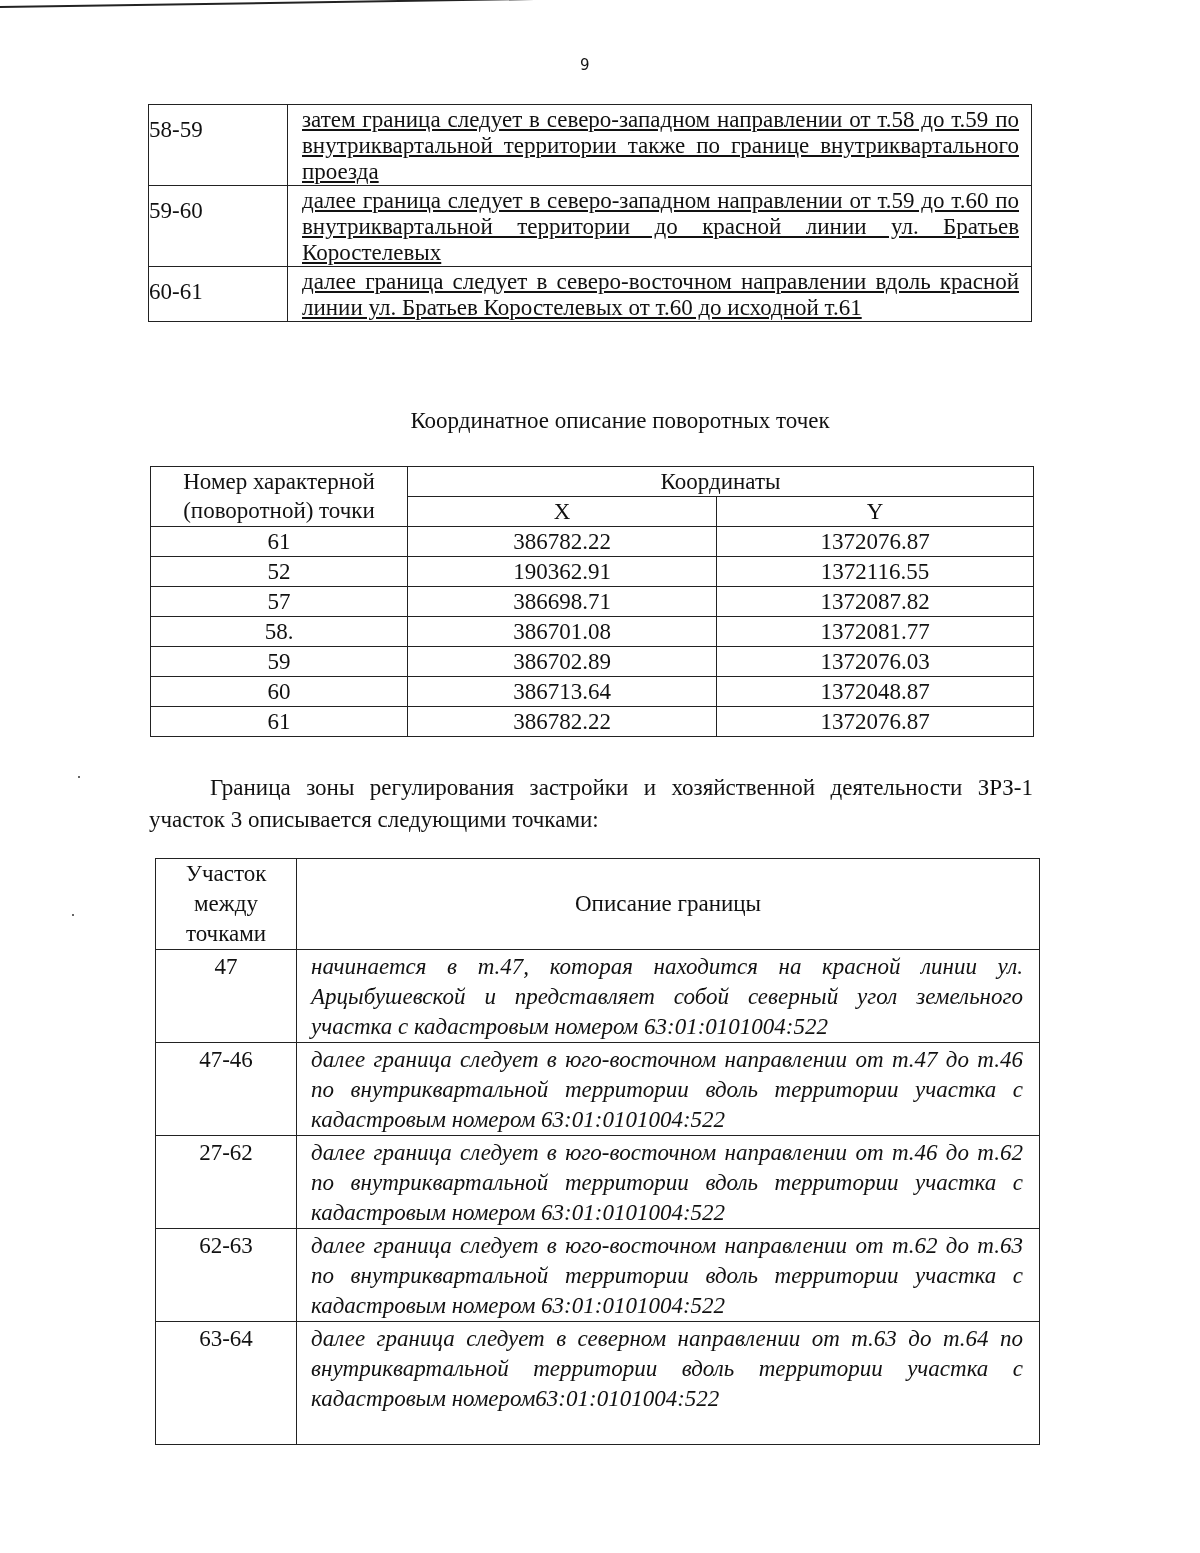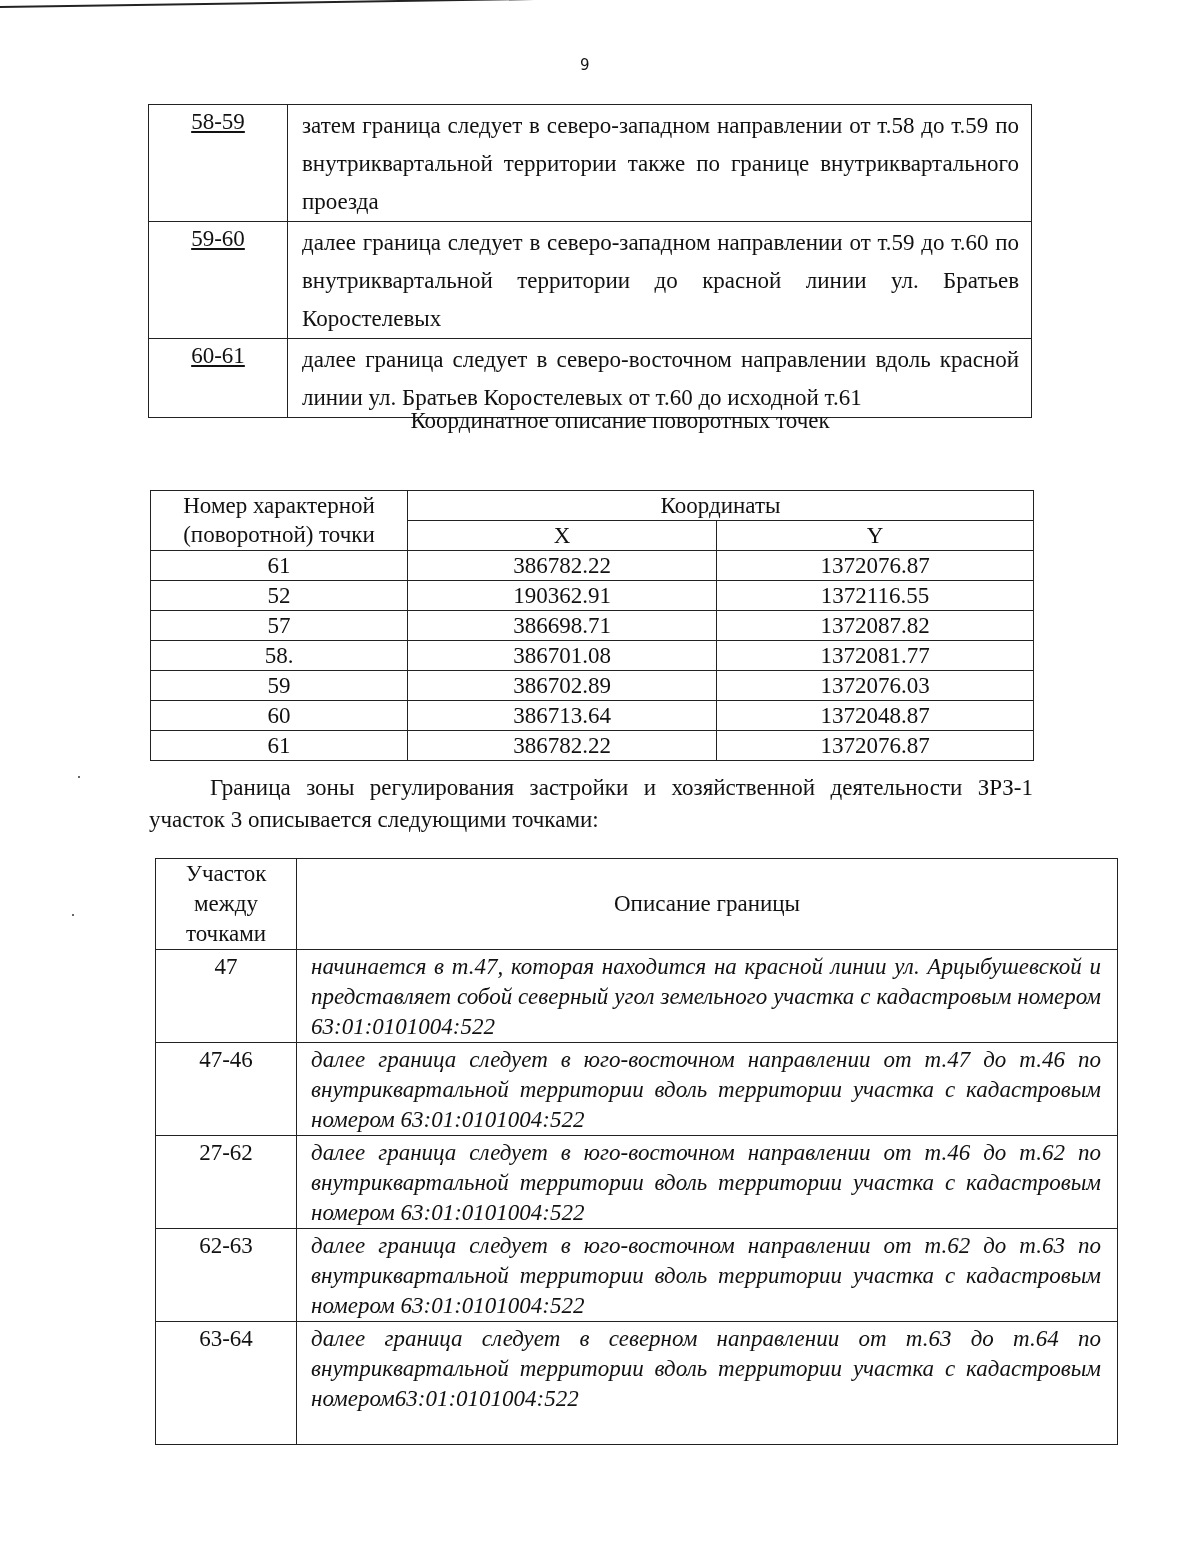--- a/index.html
+++ b/index.html
@@ -6,30 +6,30 @@
   body { width:1200px; height:1553px; position:relative; overflow:hidden;
          font-family:"Liberation Serif","DejaVu Serif",serif; color:#111; }
   .scanline { position:absolute; left:0; top:0; width:665px; height:14px; overflow:hidden; }
   .scanline div { position:absolute; left:-5px; top:6px; width:680px; height:2px; background:#222;
                   transform:rotate(-0.85deg); transform-origin:0 0; }
   .pageno { position:absolute; left:580px; top:56px; font-family:"DejaVu Sans",sans-serif; font-size:15px; }
   .dot { position:absolute; width:2px; height:2px; background:#333; border-radius:1px; }
   table { position:absolute; border-collapse:collapse; font-size:23px; }
   td, th { border:1.5px solid #222; font-weight:normal; padding:0; vertical-align:top; }
   .t1 { left:148px; top:104px; width:884px; }
-  .t1 td.num { width:138px; text-align:center; line-height:30px; padding-top:2px;text-decoration:underline; }
-  .t1 td.desc { line-height:38px; padding:2px 12px 0 14px; text-align:justify; text-align-last:left; }
+  .t1 td.num { width:138px; line-height:30px; padding-top:10px; }
+  .t1 td.desc { line-height:26px; padding:2px 12px 0 14px; text-align:justify; text-align-last:left;text-decoration:underline; }
   .caption { position:absolute; left:0; width:1240px; top:408px; text-align:center; font-size:23px; }
-  .t2 { left:150px; top:490px; width:884px; }
+  .t2 { left:150px; top:466px; width:884px; }
   .t2 th, .t2 td { text-align:center; line-height:29px; height:29px; }
   .t2 .c1 { width:256px; }
   .t2 .c2 { width:308px; }
   .para { position:absolute; left:149px; width:884px; top:772px; font-size:23px; line-height:32px;
           text-align:justify; text-align-last:left; text-indent:61px; }
-  .t3 { left:155px; top:858px; width:963px; }
+  .t3 { left:155px; top:858px; width:885px; }
   .t3 td.num { width:140px; text-align:center; line-height:30px; padding-top:2px; }
   .t3 td.desc { line-height:30px; padding:2px 16px 0 14px; text-align:justify; text-align-last:left;font-style:italic; }
   .t3 th { line-height:30px; font-weight:normal; }
   .t3 th.head-desc { vertical-align:middle; }
 </style>
 </head>
 <body>
 
 <div class="scanline">
     <div></div>

